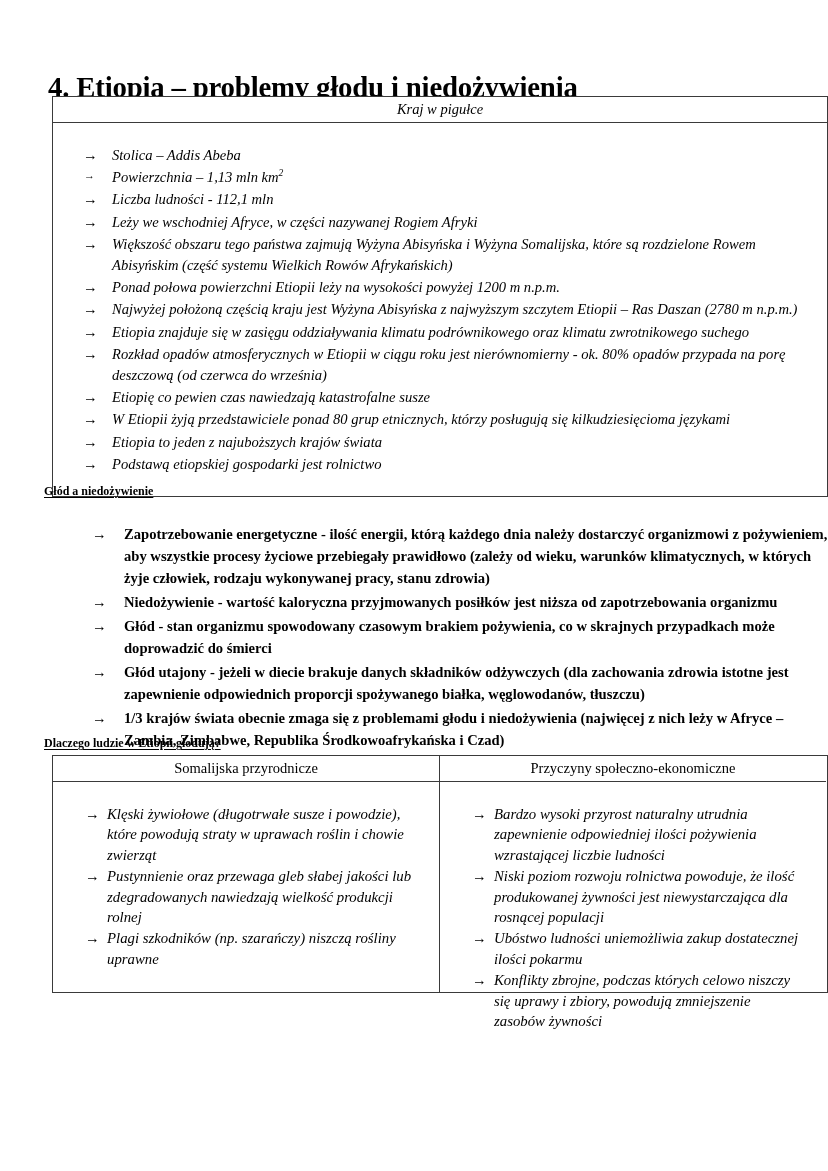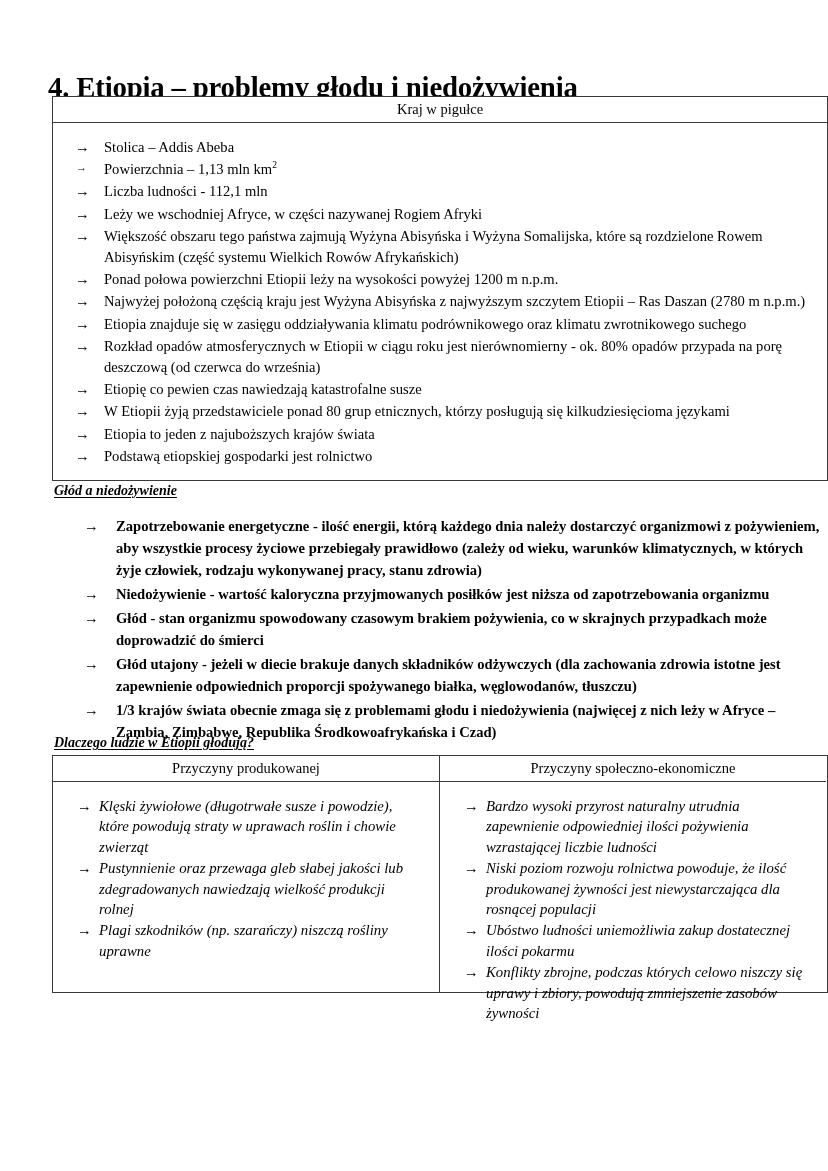--- a/index.html
+++ b/index.html
@@ -54,29 +54,30 @@
     font-size: 14.5px;
     line-height: 20px;
     padding: 2px 0 3px 0;
   }
 
   
   #table-country {
     left: 52px;
     top: 96px;
     width: 776px;
+    font-style: italic;
   }
   #table-country .frame-body {
     padding: 6px 10px 5px 10px;
   }
 
   
   ul.arrow-list {
     list-style: none;
-    margin: 8px;
+    margin: 16px;
     padding: 0;
   }
   ul.arrow-list > li {
     position: relative;
     padding-left: 33px;
     font-size: 14.6px;
     line-height: 21.2px;
     margin: 0 0 1px 0;
     text-align: left;
   }
@@ -90,28 +91,27 @@
   }
   ul.arrow-list > li.raised-arrow::before {
     font-size: 11px;
     top: -2px;
     left: 5px;
   }
 
   
   .section-heading {
     position: absolute;
-    left: 54px;
+    left: 44px;
     font-family: "Liberation Serif", "DejaVu Serif", serif;
     font-weight: bold;
-    font-size: 14px;
+    font-size: 12px;
     line-height: 20px;
     text-decoration: underline;
     text-underline-offset: 2px;
-    font-style: italic;
   }
   #heading-hunger { top: 481px; }
   #heading-why    { top: 733px; }
 
   
   #list-hunger {
     position: absolute;
     left: 76px;
     top: 507px;
     width: 742px;
@@ -202,21 +202,21 @@
     <li>Głód - stan organizmu spowodowany czasowym brakiem pożywienia, co w skrajnych przypadkach może doprowadzić do śmierci</li>
     <li>Głód utajony - jeżeli w diecie brakuje danych składników odżywczych (dla zachowania zdrowia istotne jest zapewnienie odpowiednich proporcji spożywanego białka, węglowodanów, tłuszczu)</li>
     <li>1/3 krajów świata obecnie zmaga się z problemami głodu i niedożywienia (najwięcej z nich leży w Afryce – Zambia, Zimbabwe, Republika Środkowoafrykańska i Czad)</li>
   </ul>
 
   <div class="section-heading" id="heading-why">Dlaczego ludzie w Etiopii głodują?</div>
 
   <div class="frame" id="table-causes">
     <div class="cols">
       <div class="col col-left">
-        <div class="col-head">Przyczyny produkowanej</div>
+        <div class="col-head">Somalijska przyrodnicze</div>
         <div class="col-body">
           <ul class="arrow-list">
             <li>Klęski żywiołowe (długotrwałe susze i powodzie), które powodują straty w uprawach roślin i chowie zwierząt</li>
             <li>Pustynnienie oraz przewaga gleb słabej jakości lub zdegradowanych nawiedzają wielkość produkcji rolnej</li>
             <li>Plagi szkodników (np. szarańczy) niszczą rośliny uprawne</li>
           </ul>
         </div>
       </div>
       <div class="col col-right">
         <div class="col-head">Przyczyny społeczno-ekonomiczne</div>

